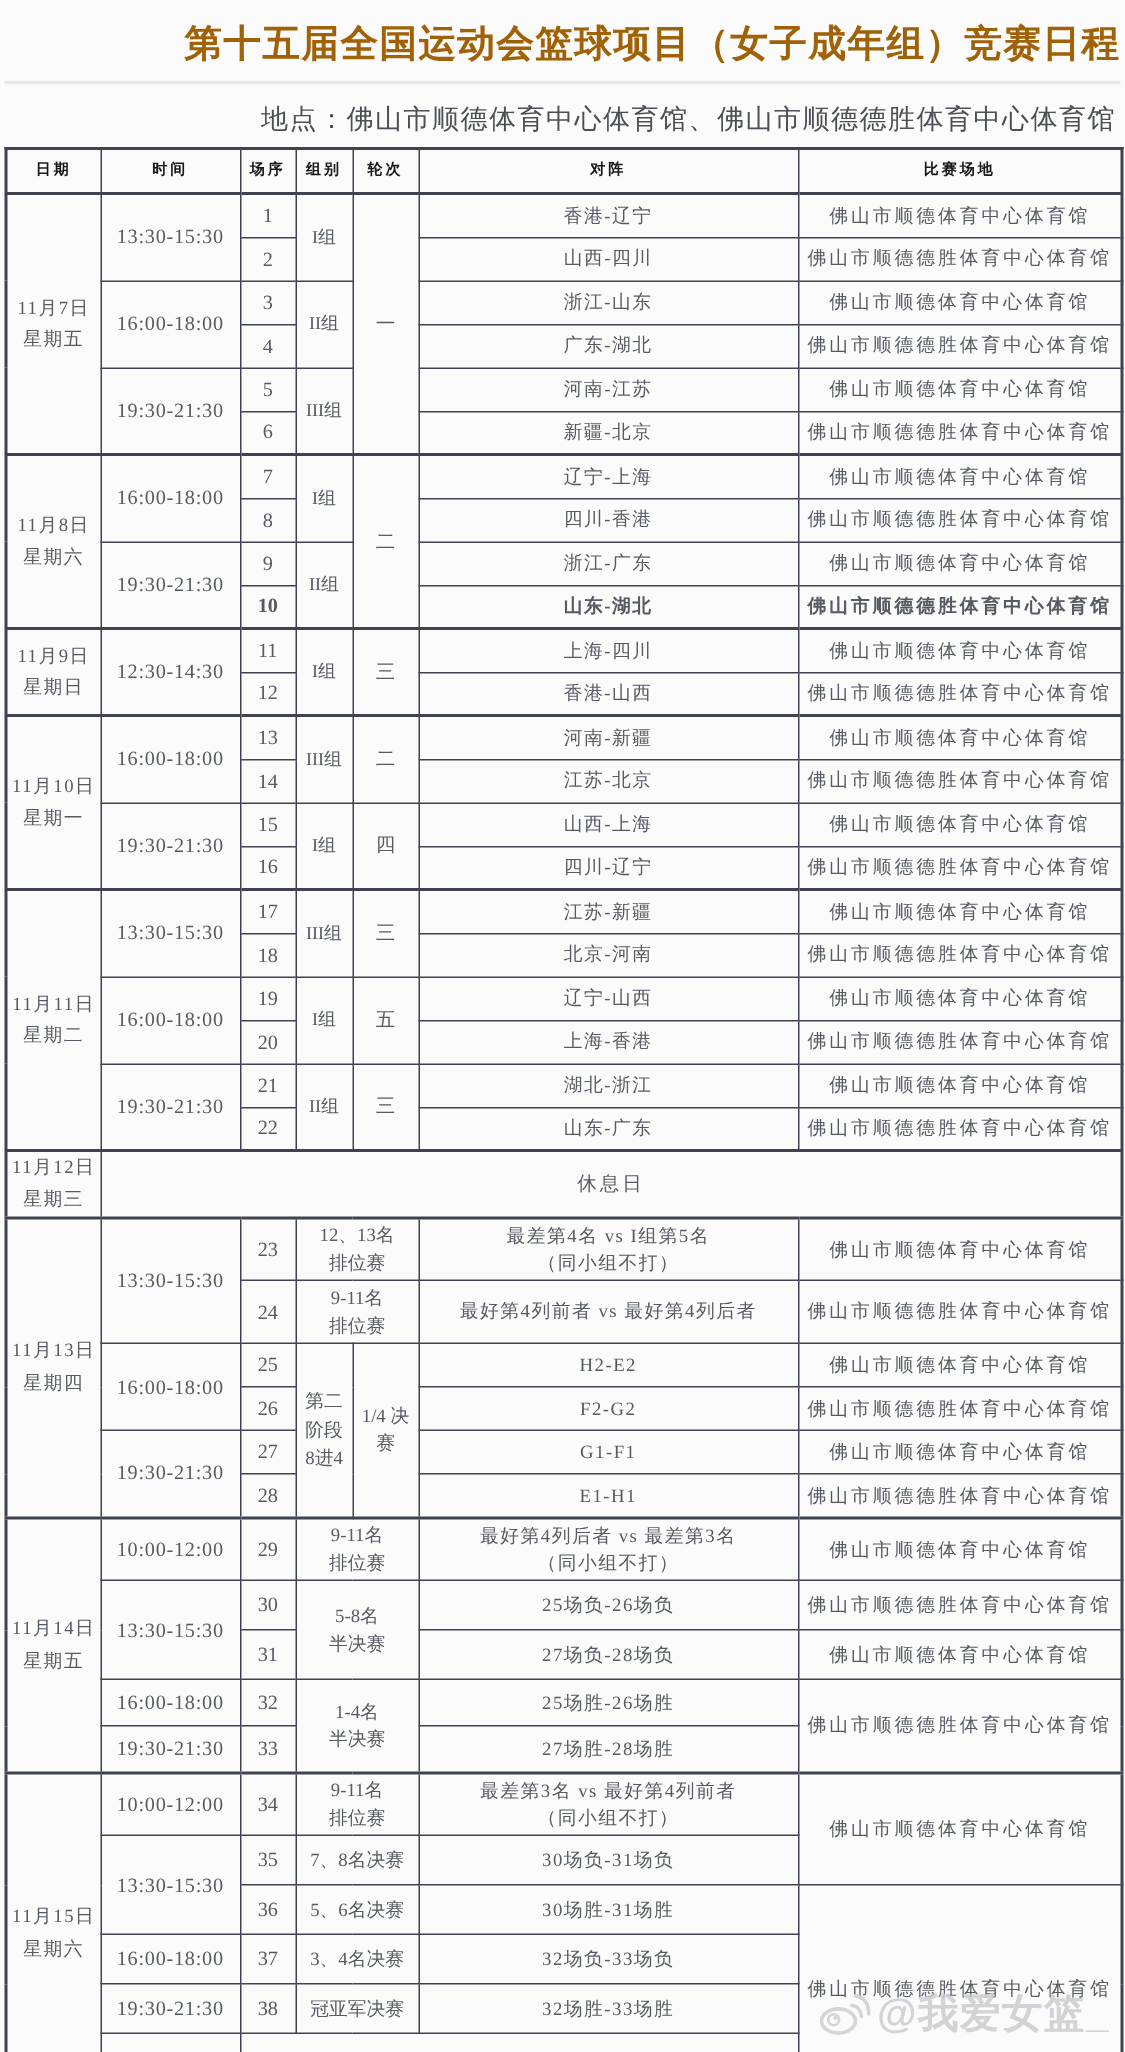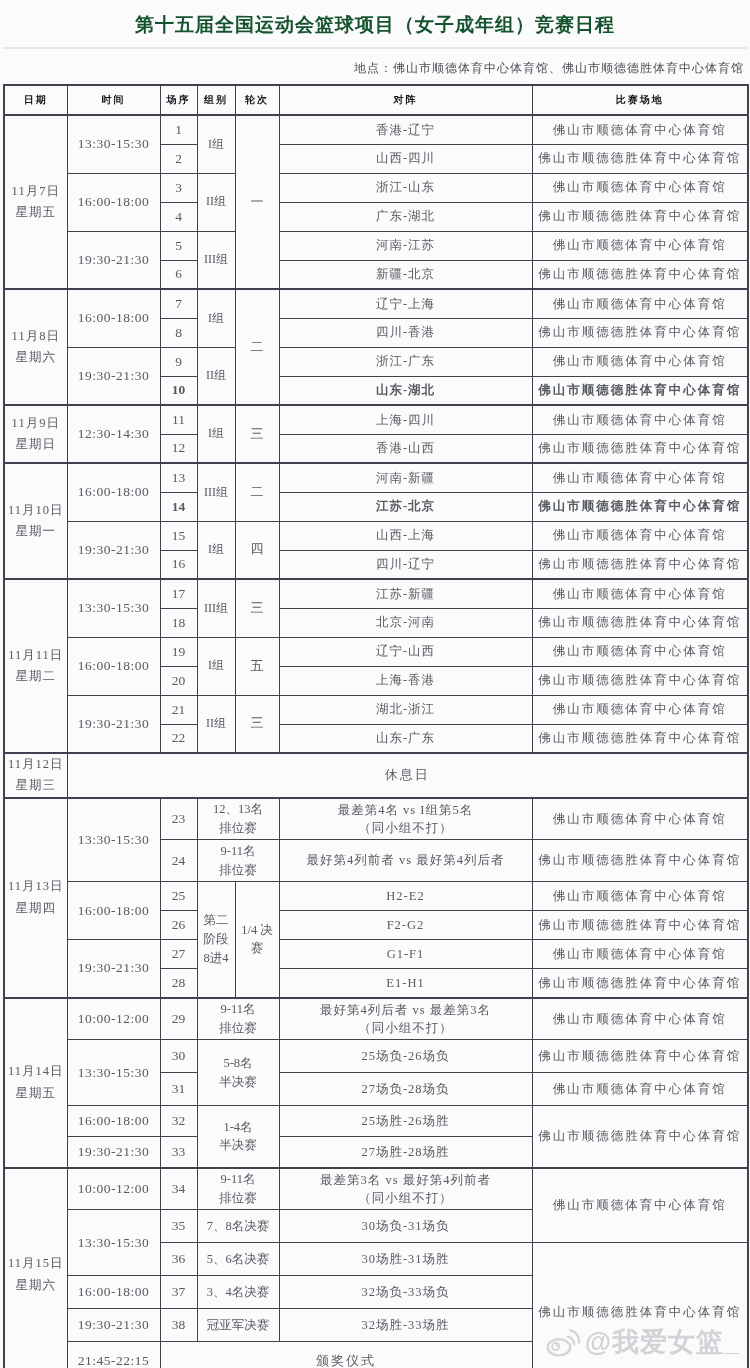--- a/index.html
+++ b/index.html
@@ -12,34 +12,34 @@
   *{box-sizing:border-box;}
   html,body{margin:0;padding:0;}
   body{
     width:750px;height:1368px;overflow:hidden;position:relative;
     background:var(--bg);
     font-family:"Liberation Serif","DejaVu Serif",serif;
   }
   .page{padding:8px 3px 0 3px;}
   .title{
     margin:4px 0 0 0;
-    text-align:center;
+    text-align:right;
     font-family:"Liberation Sans","DejaVu Sans",sans-serif;
     font-weight:bold;
-    font-size:19px;
+    font-size:25px;
     letter-spacing:1px;
-    color:#14532d;
+    color:#a16207;
   }
   .title-divider{
     border:none;border-top:2px solid #e7e7ea;margin:9px 0 0 0;
   }
   .location{
     margin:11px 3px 7px 3px;
     text-align:right;
-    font-size:12px;
+    font-size:18px;
     letter-spacing:1px;
     color:#4c4f55;
   }
   table{
     width:744px;
     border-collapse:collapse;
     table-layout:fixed;
     border:2px solid var(--line);
   }
   th,td{
@@ -199,21 +199,21 @@
         <tr class="sec" style="height: 29px;">
           <td rowspan="4" data-name="date-cell">11月10日
 星期一</td>
           <td rowspan="2" data-name="time-cell">16:00-18:00</td>
           <td data-name="match-number-cell">13</td>
           <td rowspan="2" data-name="group-cell">III组</td>
           <td rowspan="2" data-name="round-cell">二</td>
           <td data-name="matchup-cell">河南-新疆</td>
           <td data-name="venue-cell">佛山市顺德体育中心体育馆</td>
         </tr>
-        <tr style="height: 29px; font-weight: bold;">
+        <tr style="height: 29px;">
           <td data-name="match-number-cell">14</td>
           <td data-name="matchup-cell">江苏-北京</td>
           <td data-name="venue-cell">佛山市顺德德胜体育中心体育馆</td>
         </tr>
         <tr style="height: 29px;">
           <td rowspan="2" data-name="time-cell">19:30-21:30</td>
           <td data-name="match-number-cell">15</td>
           <td rowspan="2" data-name="group-cell">I组</td>
           <td rowspan="2" data-name="round-cell">四</td>
           <td data-name="matchup-cell">山西-上海</td>

